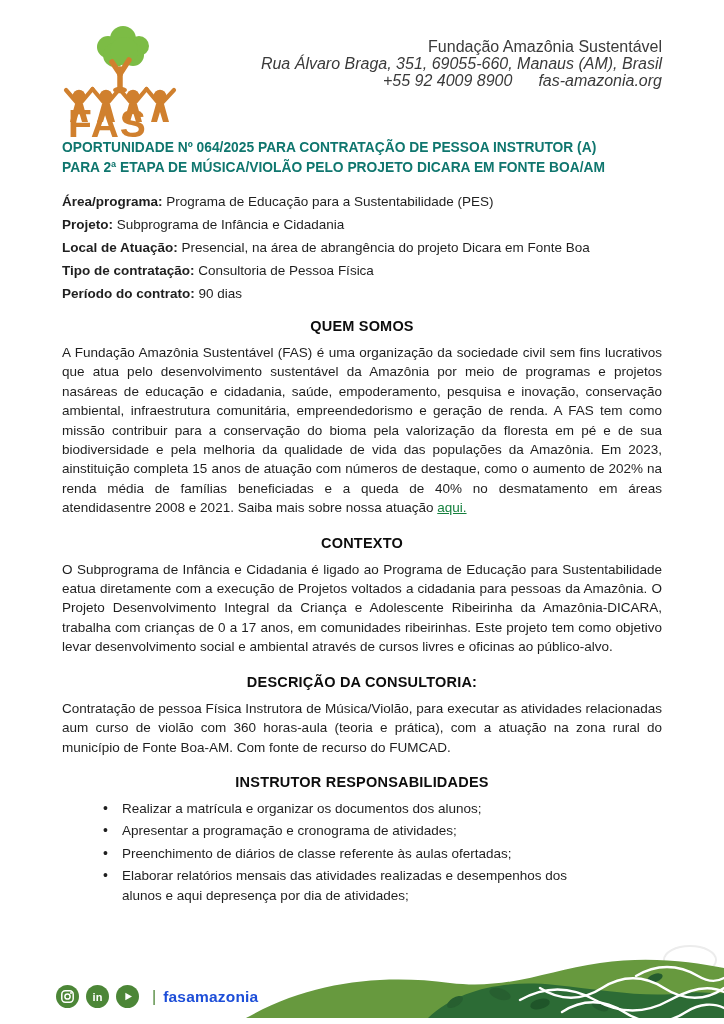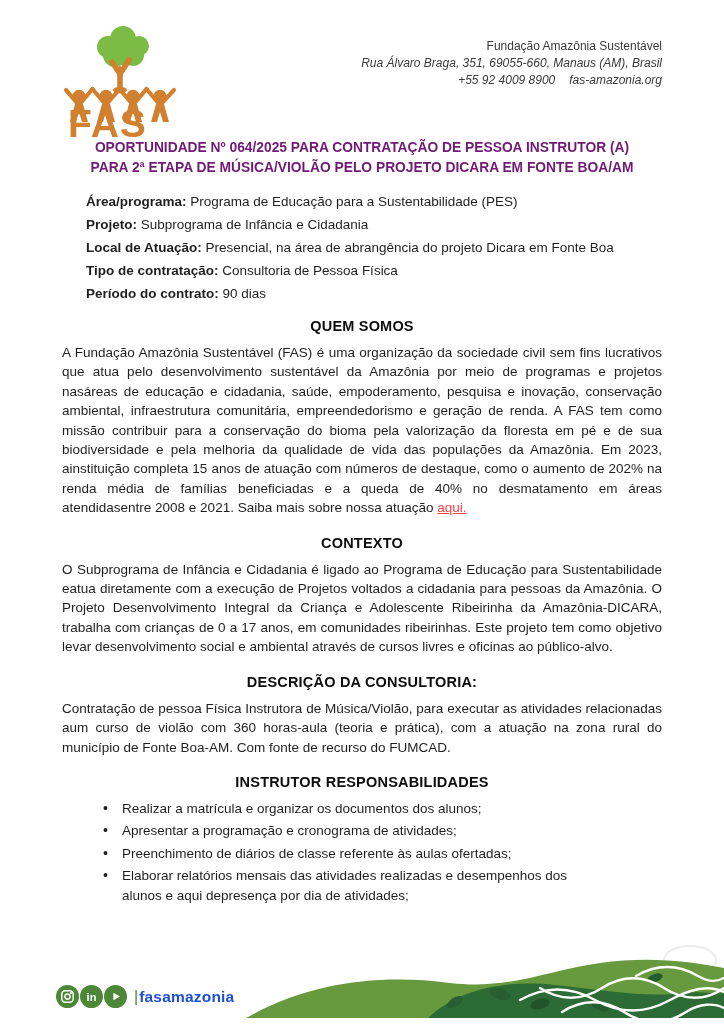--- a/index.html
+++ b/index.html
@@ -16,69 +16,69 @@
 
   
   .header {
     position: absolute; top: 24px; left: 56px; right: 62px;
     display: flex; justify-content: space-between; align-items: flex-start;
   }
   .logo svg { display: block; width: 130px; height: 114px; }
   .contact {
     margin-top: 14px;
     text-align: right;
-    font-size: 12px; line-height: 17px;
+    font-size: 16px; line-height: 17px;
     color: #3a3a3a;
   }
   .contact .it { font-style: italic; }
-  .contact .site { margin-left: 14px; }
+  .contact .site { margin-left: 26px; }
 
   
   .main { position: absolute; top: 138px; left: 62px; width: 600px; }
   .doc-title {
     margin: 0 0 17px;
-    text-align: center;
+    text-align: left;
     font-size: 13.8px; font-weight: bold; line-height: 20px;
-    color: #701a75;
-  }
-  .fields { margin-bottom: 6px; margin-left: 24px; }
+    color: #0f766e;
+  }
+  .fields { margin-bottom: 6px; }
   .field { margin: 0 0 9px; font-size: 13.5px; line-height: 14px; }
   .field b { font-weight: bold; }
   h2.sec {
     margin: 17px 0 9px;
     font-size: 14.5px; font-weight: bold; color: #0d0d0d;
     letter-spacing: 0.2px;
     text-align: center;
   }
   p.body {
     margin: 0 0 6px;
     font-size: 13.5px; line-height: 19.4px;
     text-align: justify;
   }
   p.body b { font-weight: normal; }
-  a.doclink { color: #ef4444; text-decoration: underline; cursor: pointer; }
+  a.doclink { color: #15803d; text-decoration: underline; cursor: pointer; }
 
   ul.resp { list-style: none; margin: 2px 0 0 41px; padding: 0; }
   ul.resp li {
     position: relative; padding-left: 19px;
     font-size: 13.5px; line-height: 19.4px; margin-bottom: 3px;
     max-width: 505px;
   }
   ul.resp li::before {
     content: "\2022";
     position: absolute; left: 0; top: 0;
     font-size: 14px;
   }
 
   
   .footer { position: absolute; left: 0; right: 0; bottom: 0; height: 86px; }
   .footer-deco { position: absolute; right: 0; bottom: 0; width: 724px; height: 86px; display: block; }
   .social {
     position: absolute; left: 56px; bottom: 16px;
-    display: flex; align-items: center; gap: 1px;
+    display: flex; align-items: center; gap: 7px;
   }
   .social svg { display: block; width: 23px; height: 23px; }
   .social .sep { color: #4c8637; font-size: 16px; margin-left: 6px; font-weight: 400; }
   .social .handle { color: #1d4ed8; font-size: 15.5px; font-weight: 600; letter-spacing: 0.2px; }
 </style>
 </head>
 <body>
 
 <div class="page">
 

